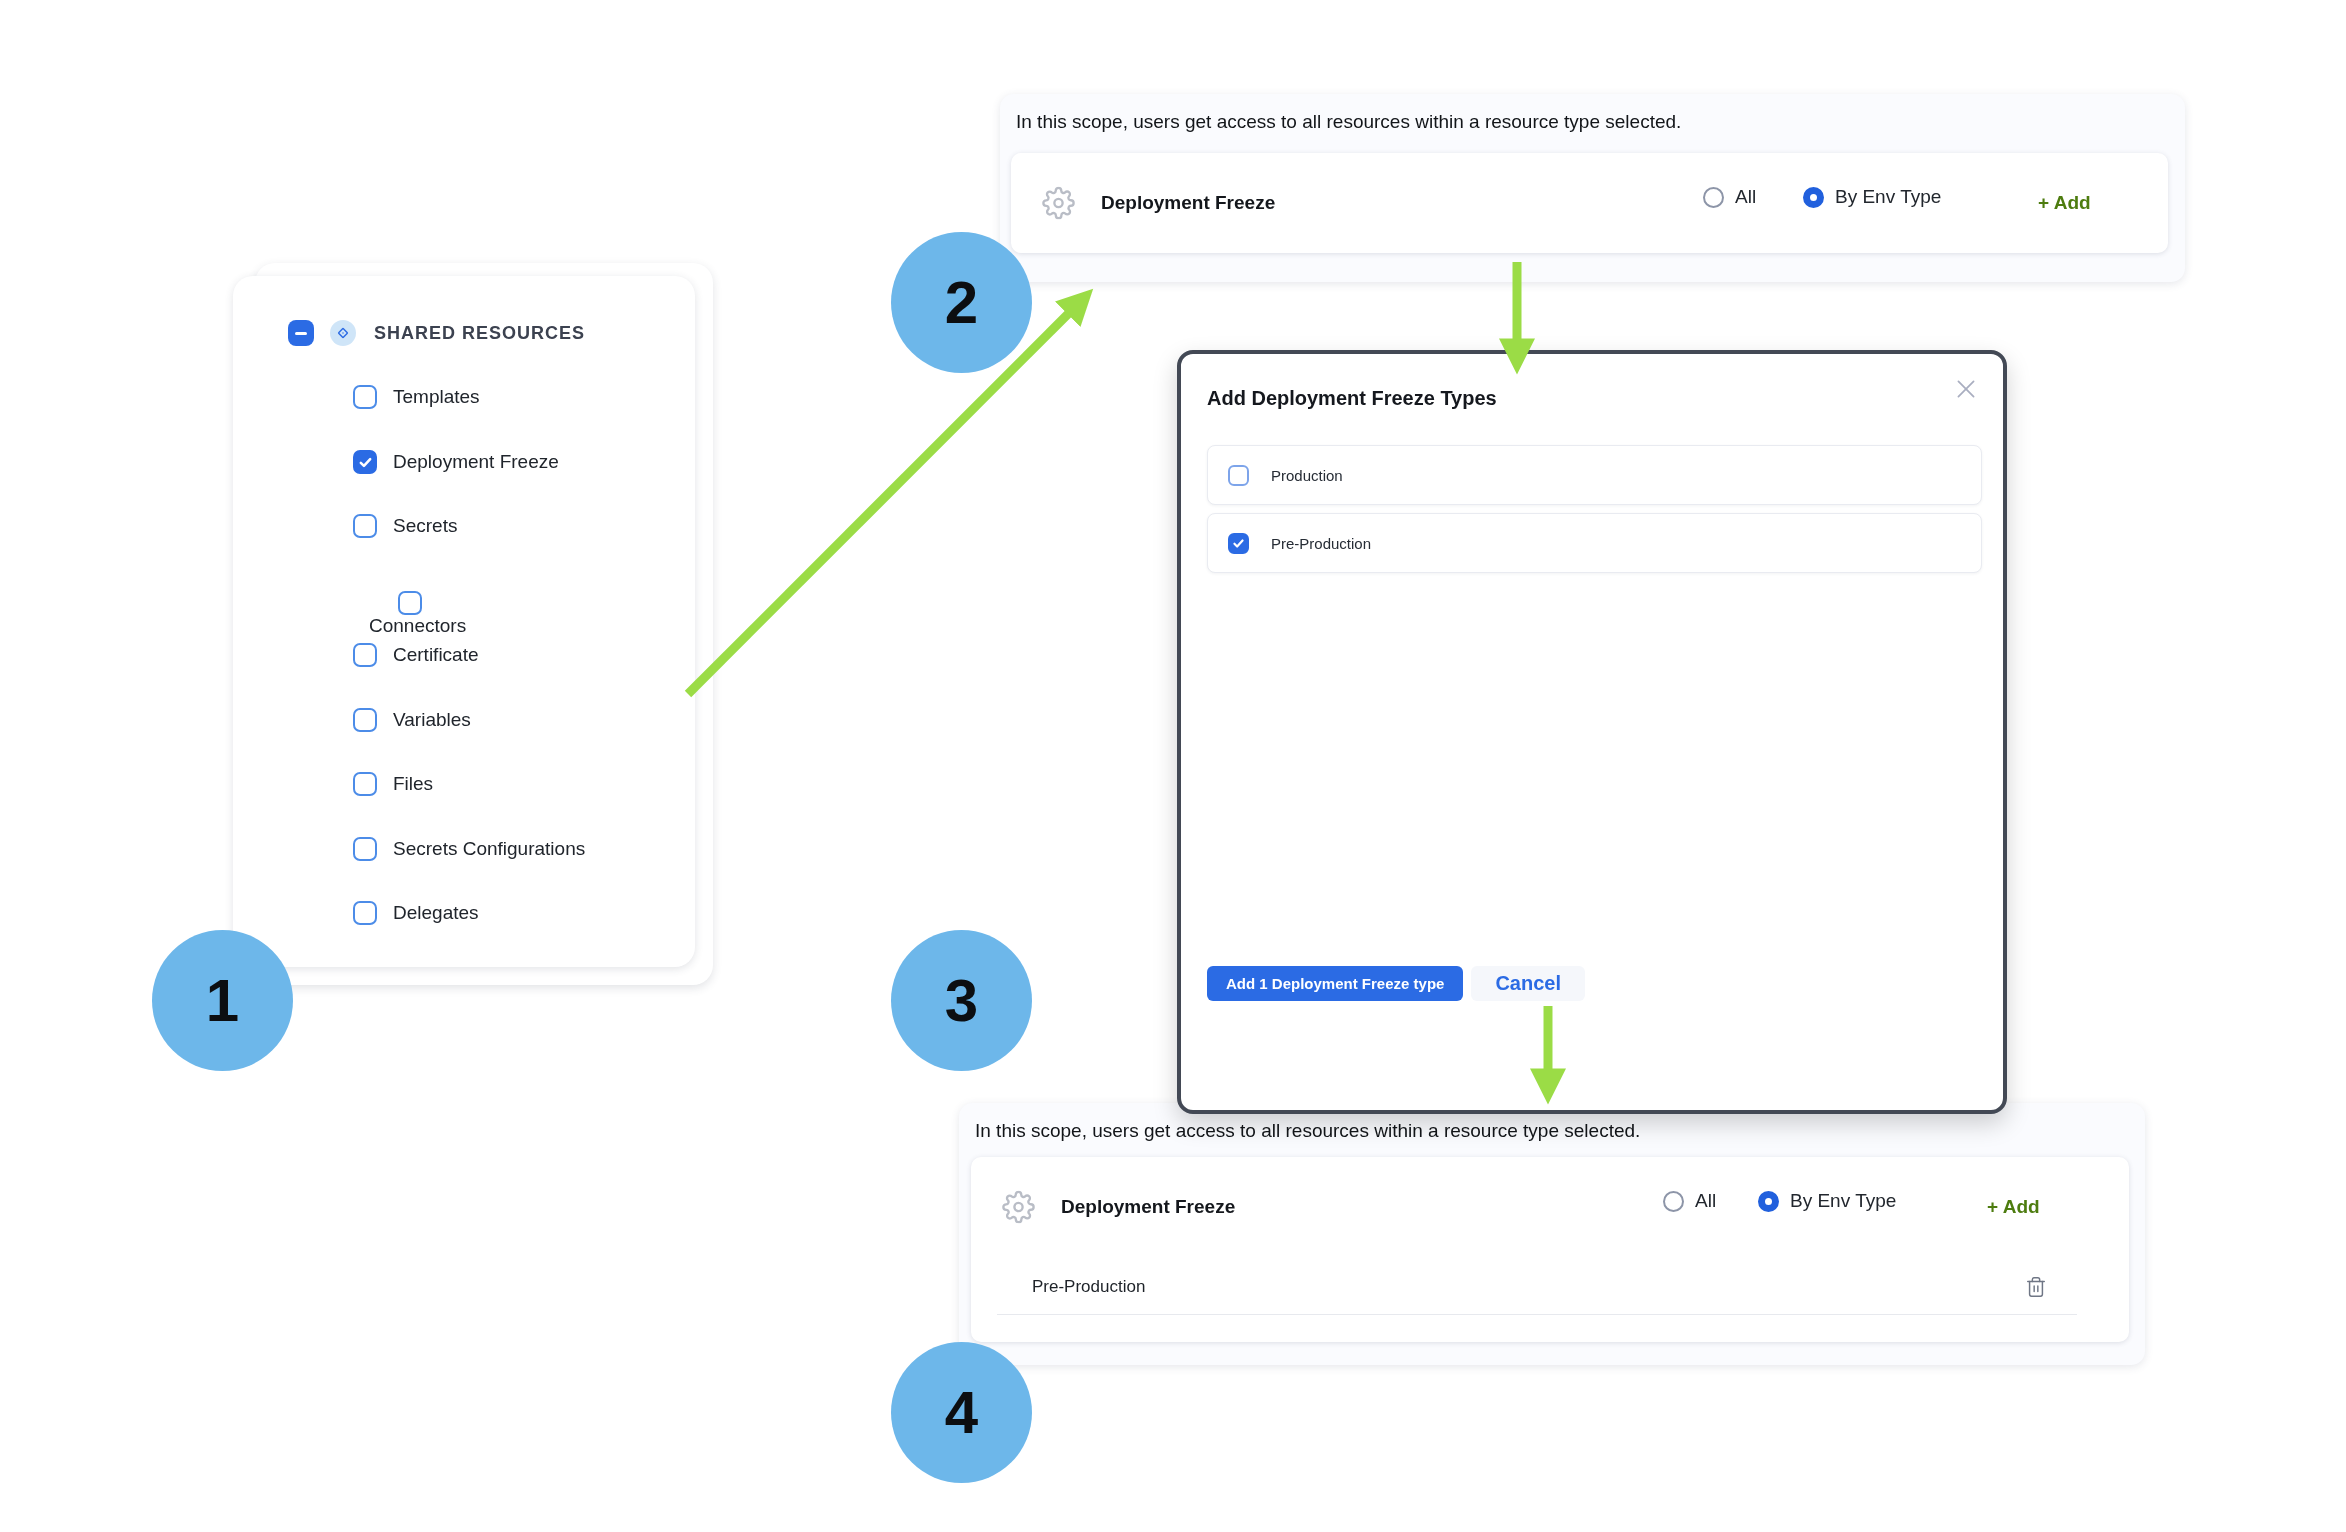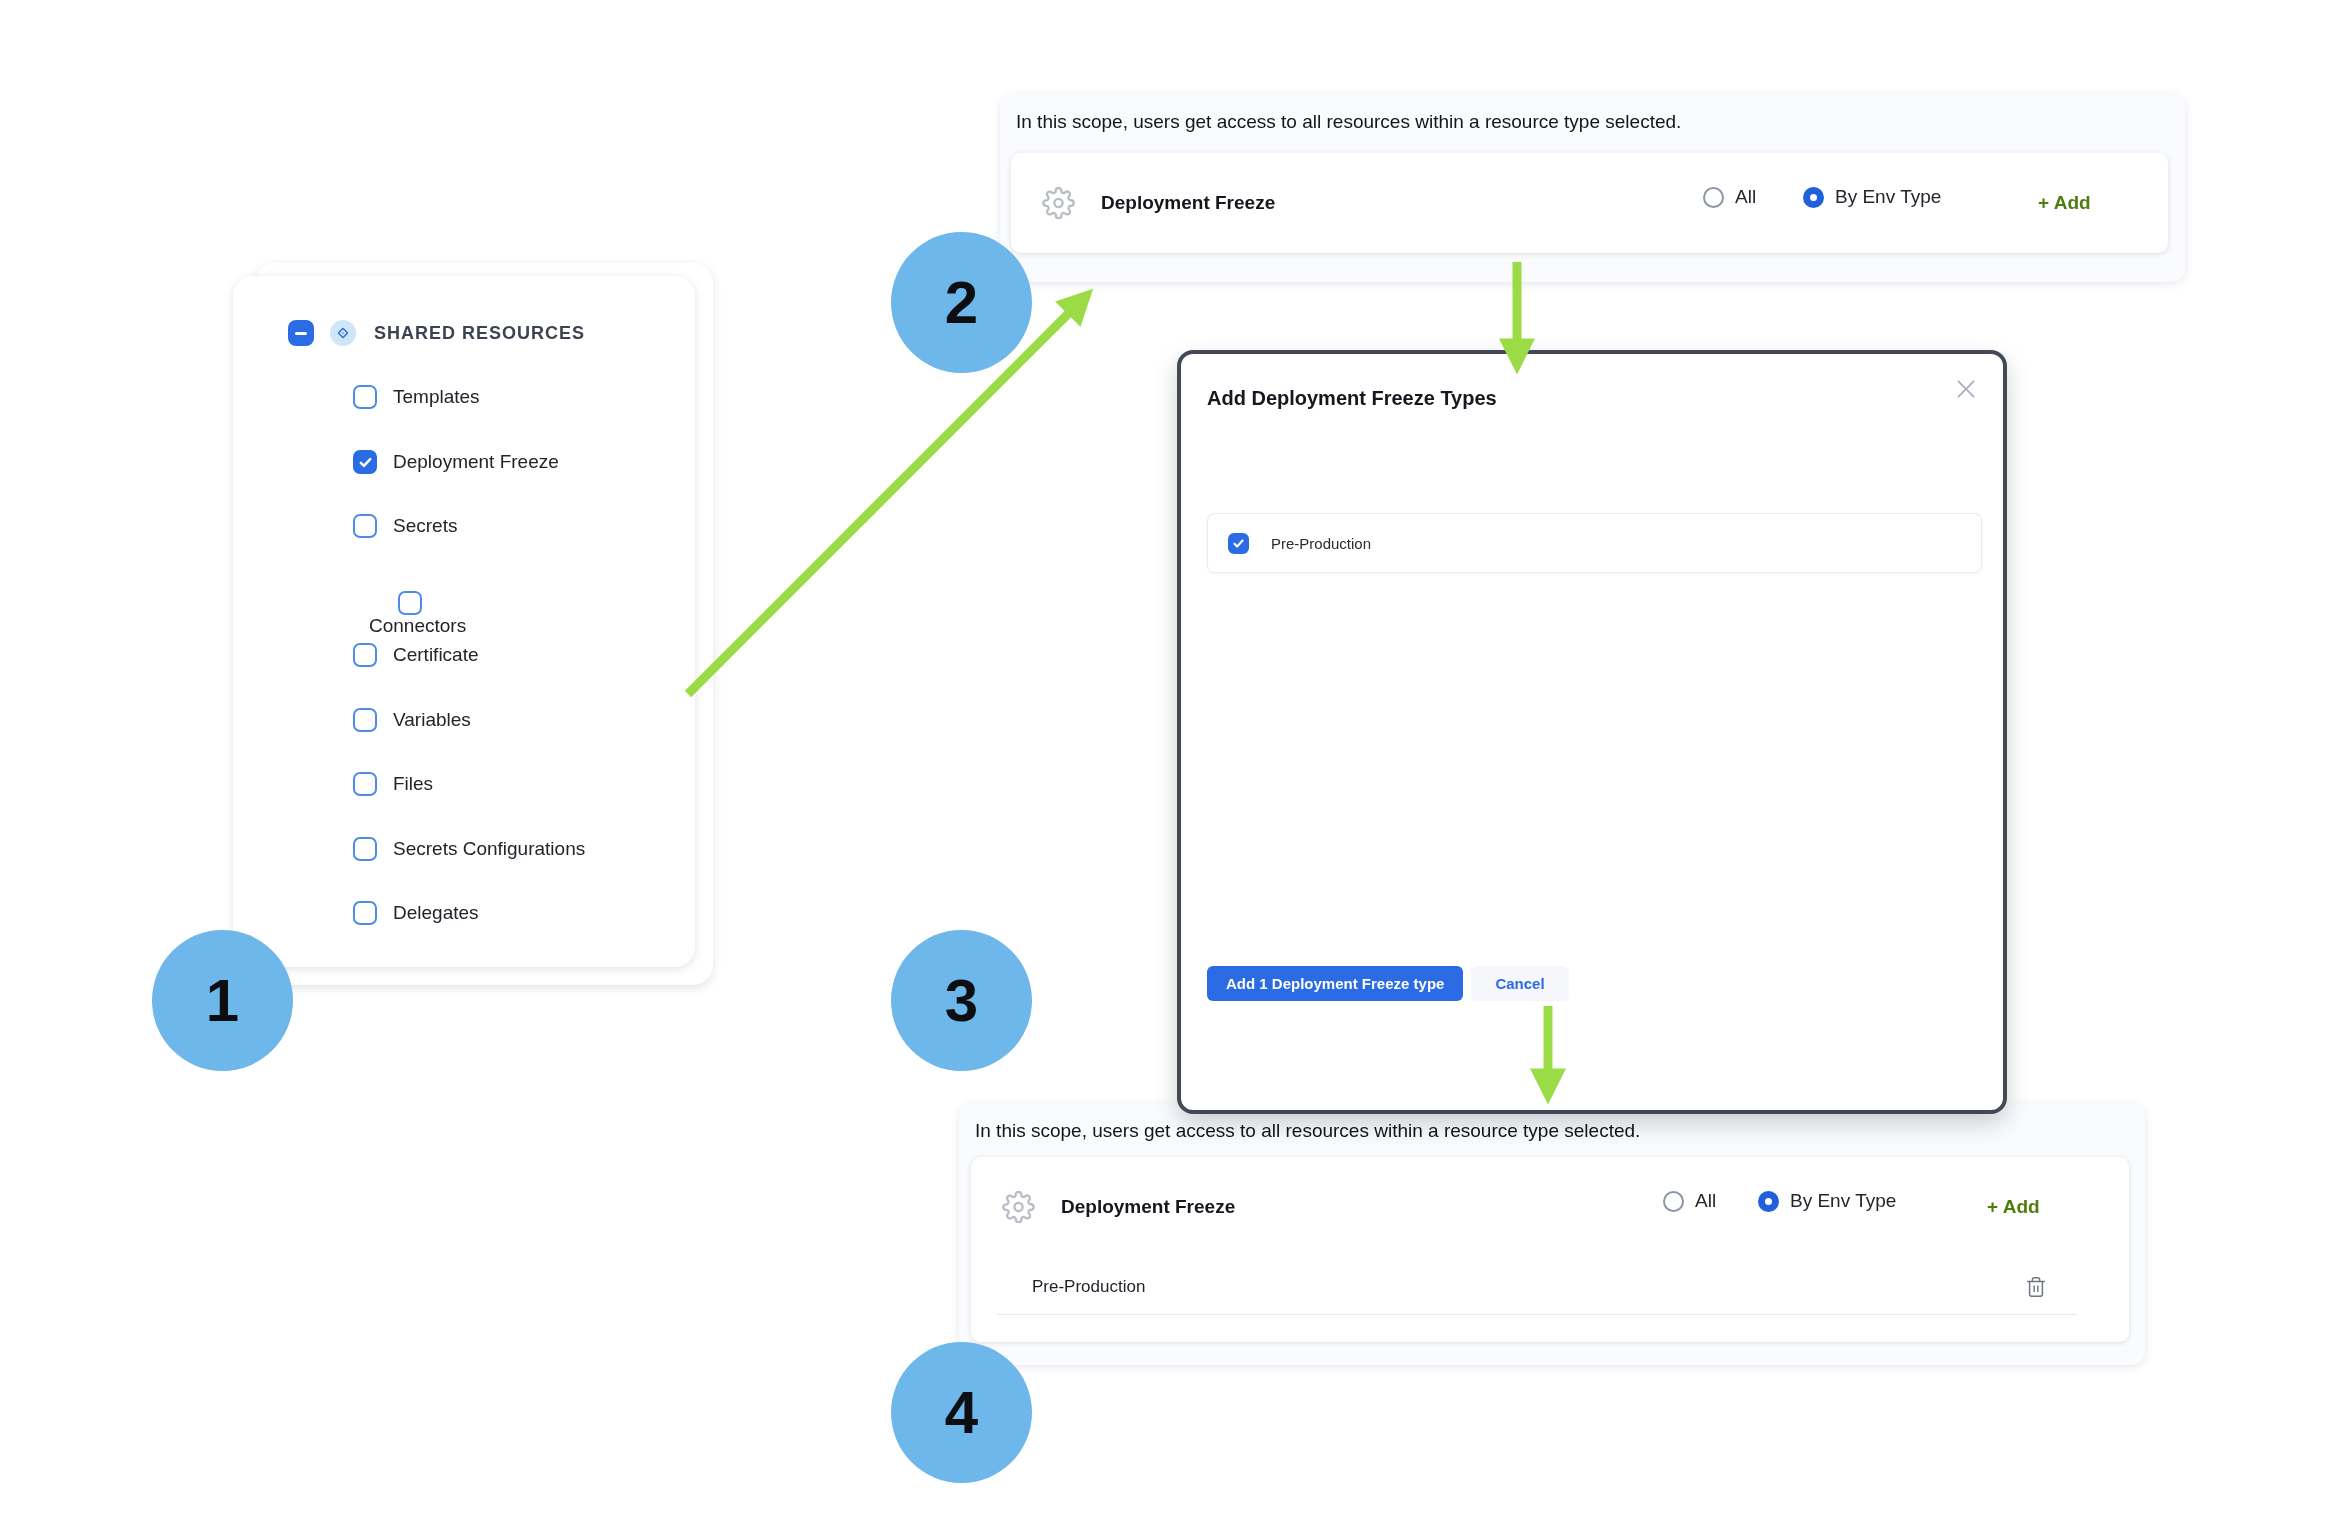--- a/index.html
+++ b/index.html
@@ -102,21 +102,21 @@
   .cb--sm.cb--checked { background:#2b6be4; border-color:#2b6be4; }
   .modal-option .label { margin-left:22px; font-size:15px; color:#262c35; }
   .modal-footer { position:absolute; left:26px; top:612px; display:flex; align-items:center; }
   .btn-primary {
     height:35px; padding:0 19px; background:#2b6be4; border:none; border-radius:6px;
     color:#fff; font-size:15px; font-weight:700; font-family:inherit; cursor:pointer;
     display:flex; align-items:center;
   }
   .btn-secondary {
     height:35px; padding:0 24px; margin-left:8px; background:#f5f7fb; border:none; border-radius:6px;
-    color:#2b6be4; font-size:15px; font-weight:700; font-family:inherit; cursor:pointer;
+    color:#2b6be4; font-size:20px; font-weight:700; font-family:inherit; cursor:pointer;
     display:flex; align-items:center;
   }
   svg { display:block; }
 </style>
 </head>
 <body>
 
 <svg class="arrows" width="2346" height="1532" viewBox="0 0 2346 1532">
   <defs>
     <marker id="ah" markerWidth="5" markerHeight="5" refX="2.4" refY="2" orient="auto" markerUnits="strokeWidth">
@@ -225,20 +225,24 @@
 
 <div class="modal">
   <div class="modal-title">Add Deployment Freeze Types</div>
   <span class="modal-close">
     <svg width="26" height="26" viewBox="0 0 24 24" fill="none" stroke="currentColor" stroke-width="1.6" stroke-linecap="round">
         <line x1="5" y1="5" x2="19" y2="19"></line>
         <line x1="19" y1="5" x2="5" y2="19"></line>
       </svg>
   </span>
 
+  <div class="modal-option" style="top:91px;">
+    <span class="cb cb--sm"></span>
+    <span class="label">Production</span>
+  </div>
   <div class="modal-option" style="top:159px;">
     <span class="cb cb--sm cb--checked">
       <svg width="13" height="13" viewBox="0 0 24 24" fill="none" stroke="#ffffff" stroke-width="4" stroke-linecap="round" stroke-linejoin="round">
           <polyline points="4.5 12.5 9.5 17.5 19.5 6.5"></polyline>
         </svg>
     </span>
     <span class="label">Pre-Production</span>
   </div>
 
   <div class="modal-footer">

